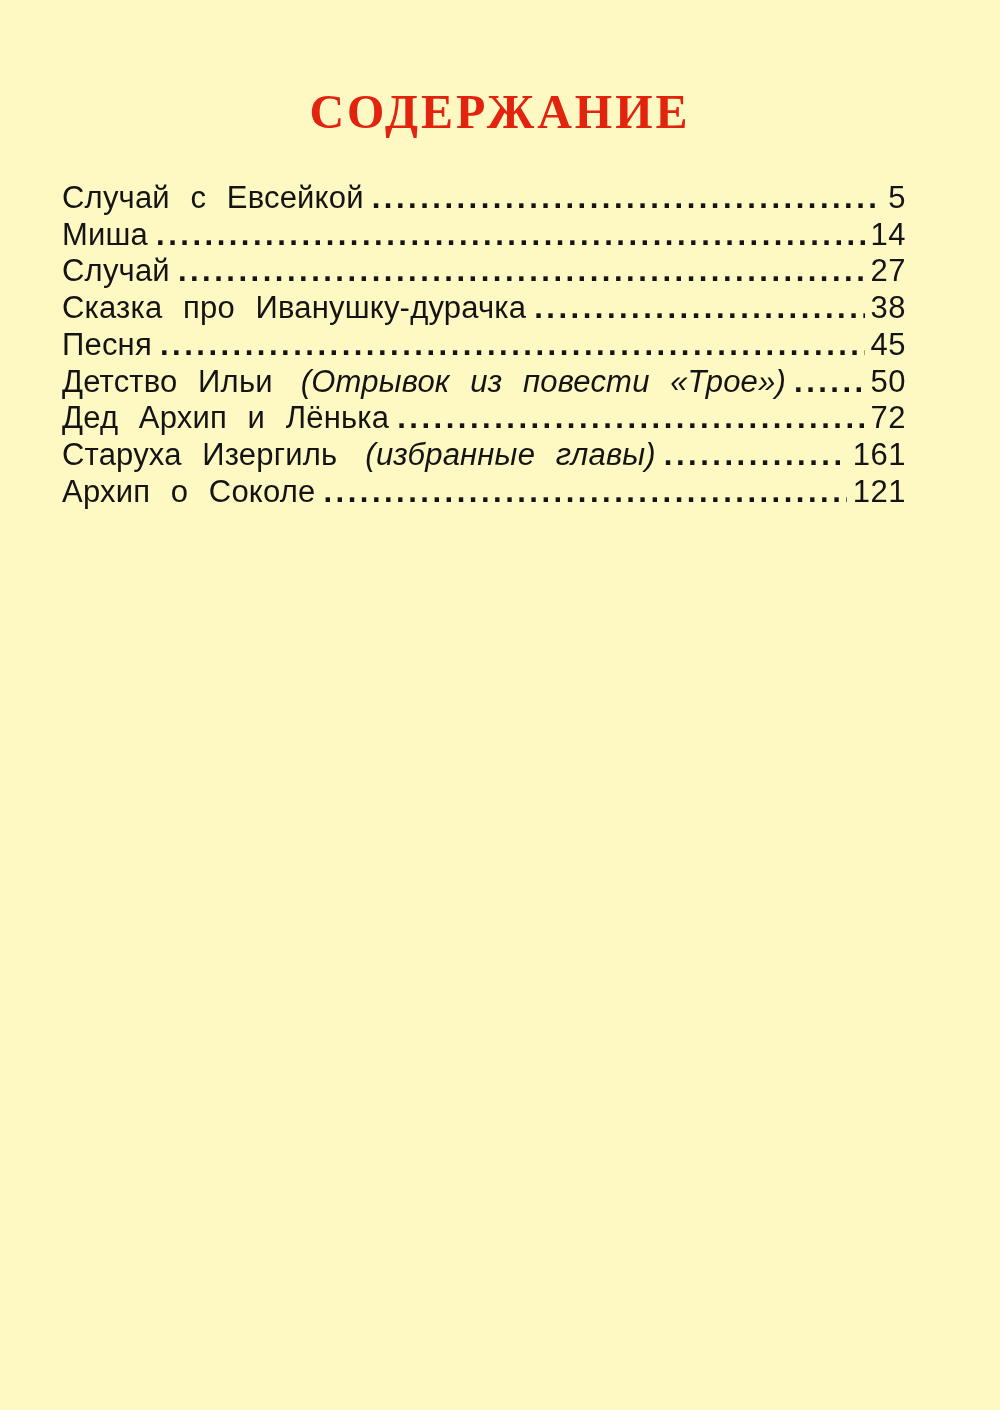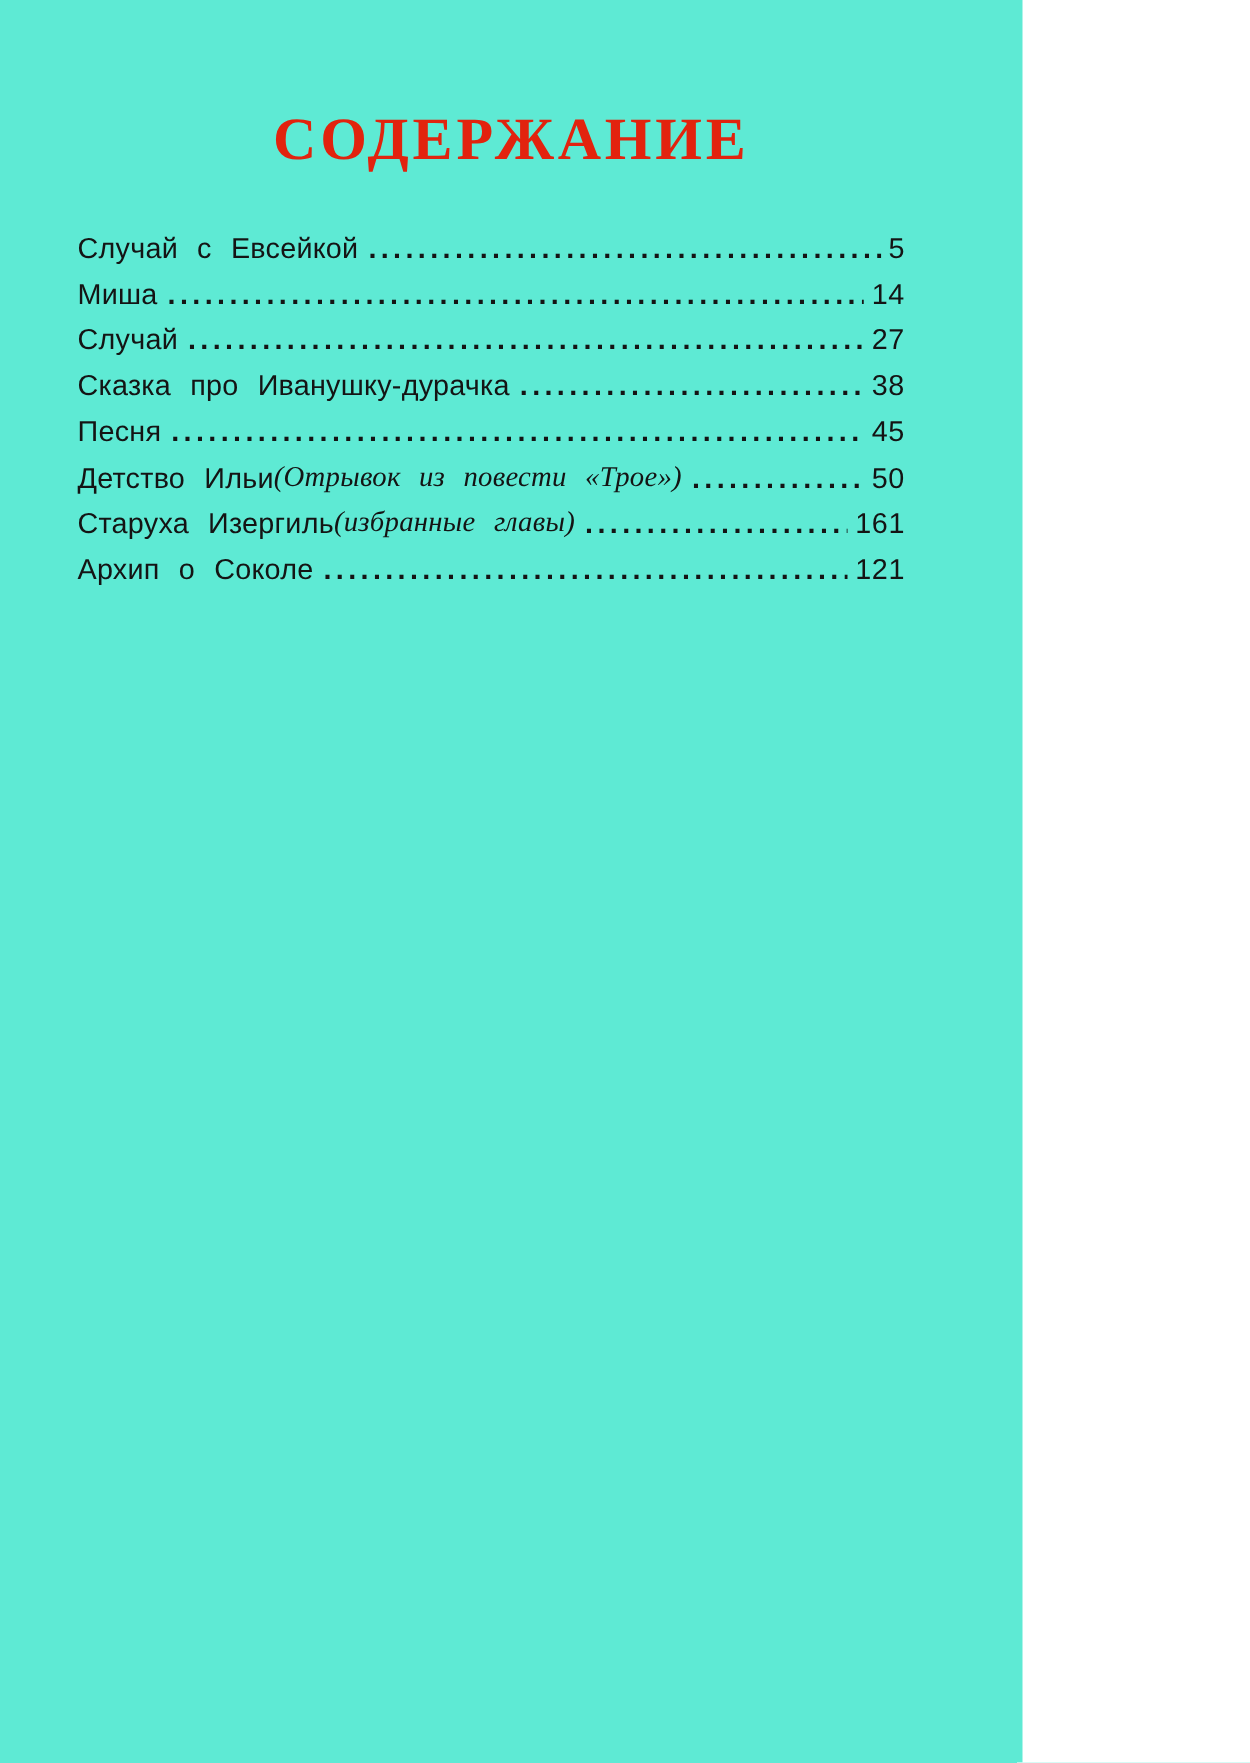--- a/index.html
+++ b/index.html
@@ -2,23 +2,23 @@
 <html><head>
 <meta charset="utf-8">
 <style>
   html, body {
     margin: 0;
     padding: 0;
     background: #ffffff;
   }
   .page {
     position: relative;
-    width: 818px;
+    width: 1000px;
     height: 1410px;
-    background: #5eead4;
+    background: #fef9c3;
     overflow: hidden;
     font-family: "Liberation Sans", sans-serif;
     color: #1a1a1a;
   }
   .toc-title {
     margin: 0;
     padding-top: 88px;
     text-align: center;
     font-family: "Liberation Serif", serif;
     font-weight: 700;
@@ -28,34 +28,33 @@
   }
   .toc-list {
     margin-top: 44px;
     margin-left: 62px;
     margin-right: 94px;
   }
   .toc-row {
     display: flex;
     align-items: flex-start;
     line-height: 36.7px;
-    font-size: 23px;
+    font-size: 31px;
     white-space: nowrap;
     color: #141414;
   }
   .toc-row .row-title {
     word-spacing: 0.38em;
     letter-spacing: 0.2px;
   }
   .toc-row .row-note {
     font-style: italic;
-    margin-left: 0;
+    margin-left: 28px;
     word-spacing: 0.38em;
     letter-spacing: 0.2px;
-    font-family: Liberation Serif, serif;
   }
   .toc-row .row-note:empty {
     display: none;
   }
   .leader {
     flex: 1 1 0;
     min-width: 14px;
     overflow: hidden;
     margin: 0 6px 0 8px;
     letter-spacing: 3.5px;
@@ -113,20 +112,26 @@
       <span class="row-page">45</span>
     </div>
 
     <div class="toc-row">
       <span class="row-title">Детство Ильи</span>
       <span class="row-note">(Отрывок из повести «Трое»)</span>
       <span class="leader"></span>
       <span class="row-page">50</span>
     </div>
 
+    <div class="toc-row">
+      <span class="row-title">Дед Архип и Лёнька</span>
+
+      <span class="leader"></span>
+      <span class="row-page">72</span>
+    </div>
 
     <div class="toc-row">
       <span class="row-title">Старуха Изергиль</span>
       <span class="row-note">(избранные главы)</span>
       <span class="leader"></span>
       <span class="row-page">161</span>
     </div>
 
     <div class="toc-row">
       <span class="row-title">Архип о Соколе</span>

